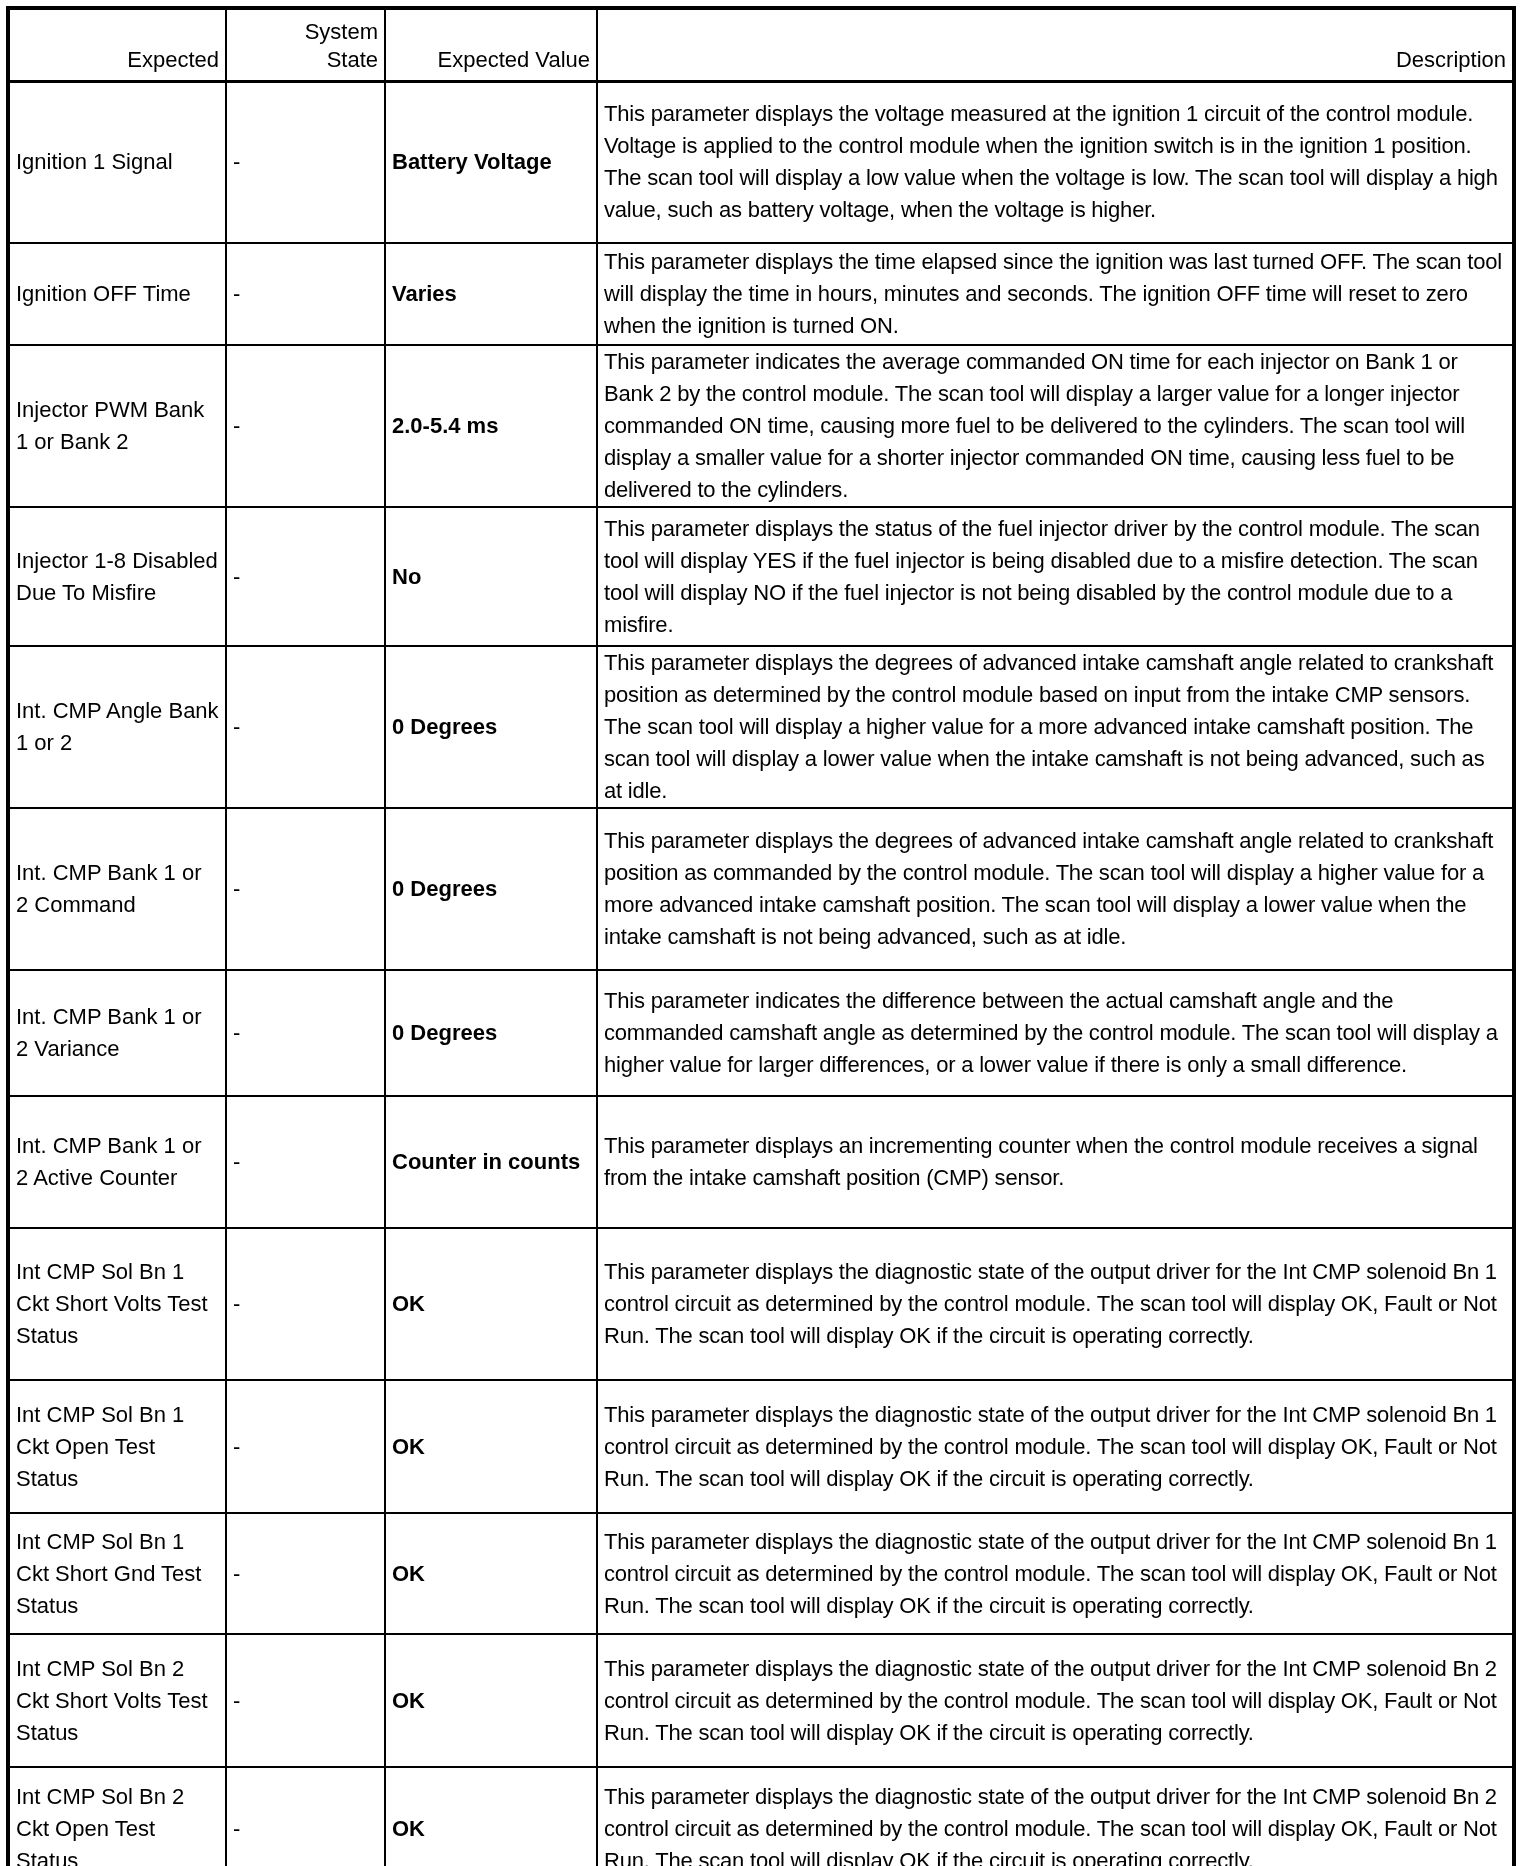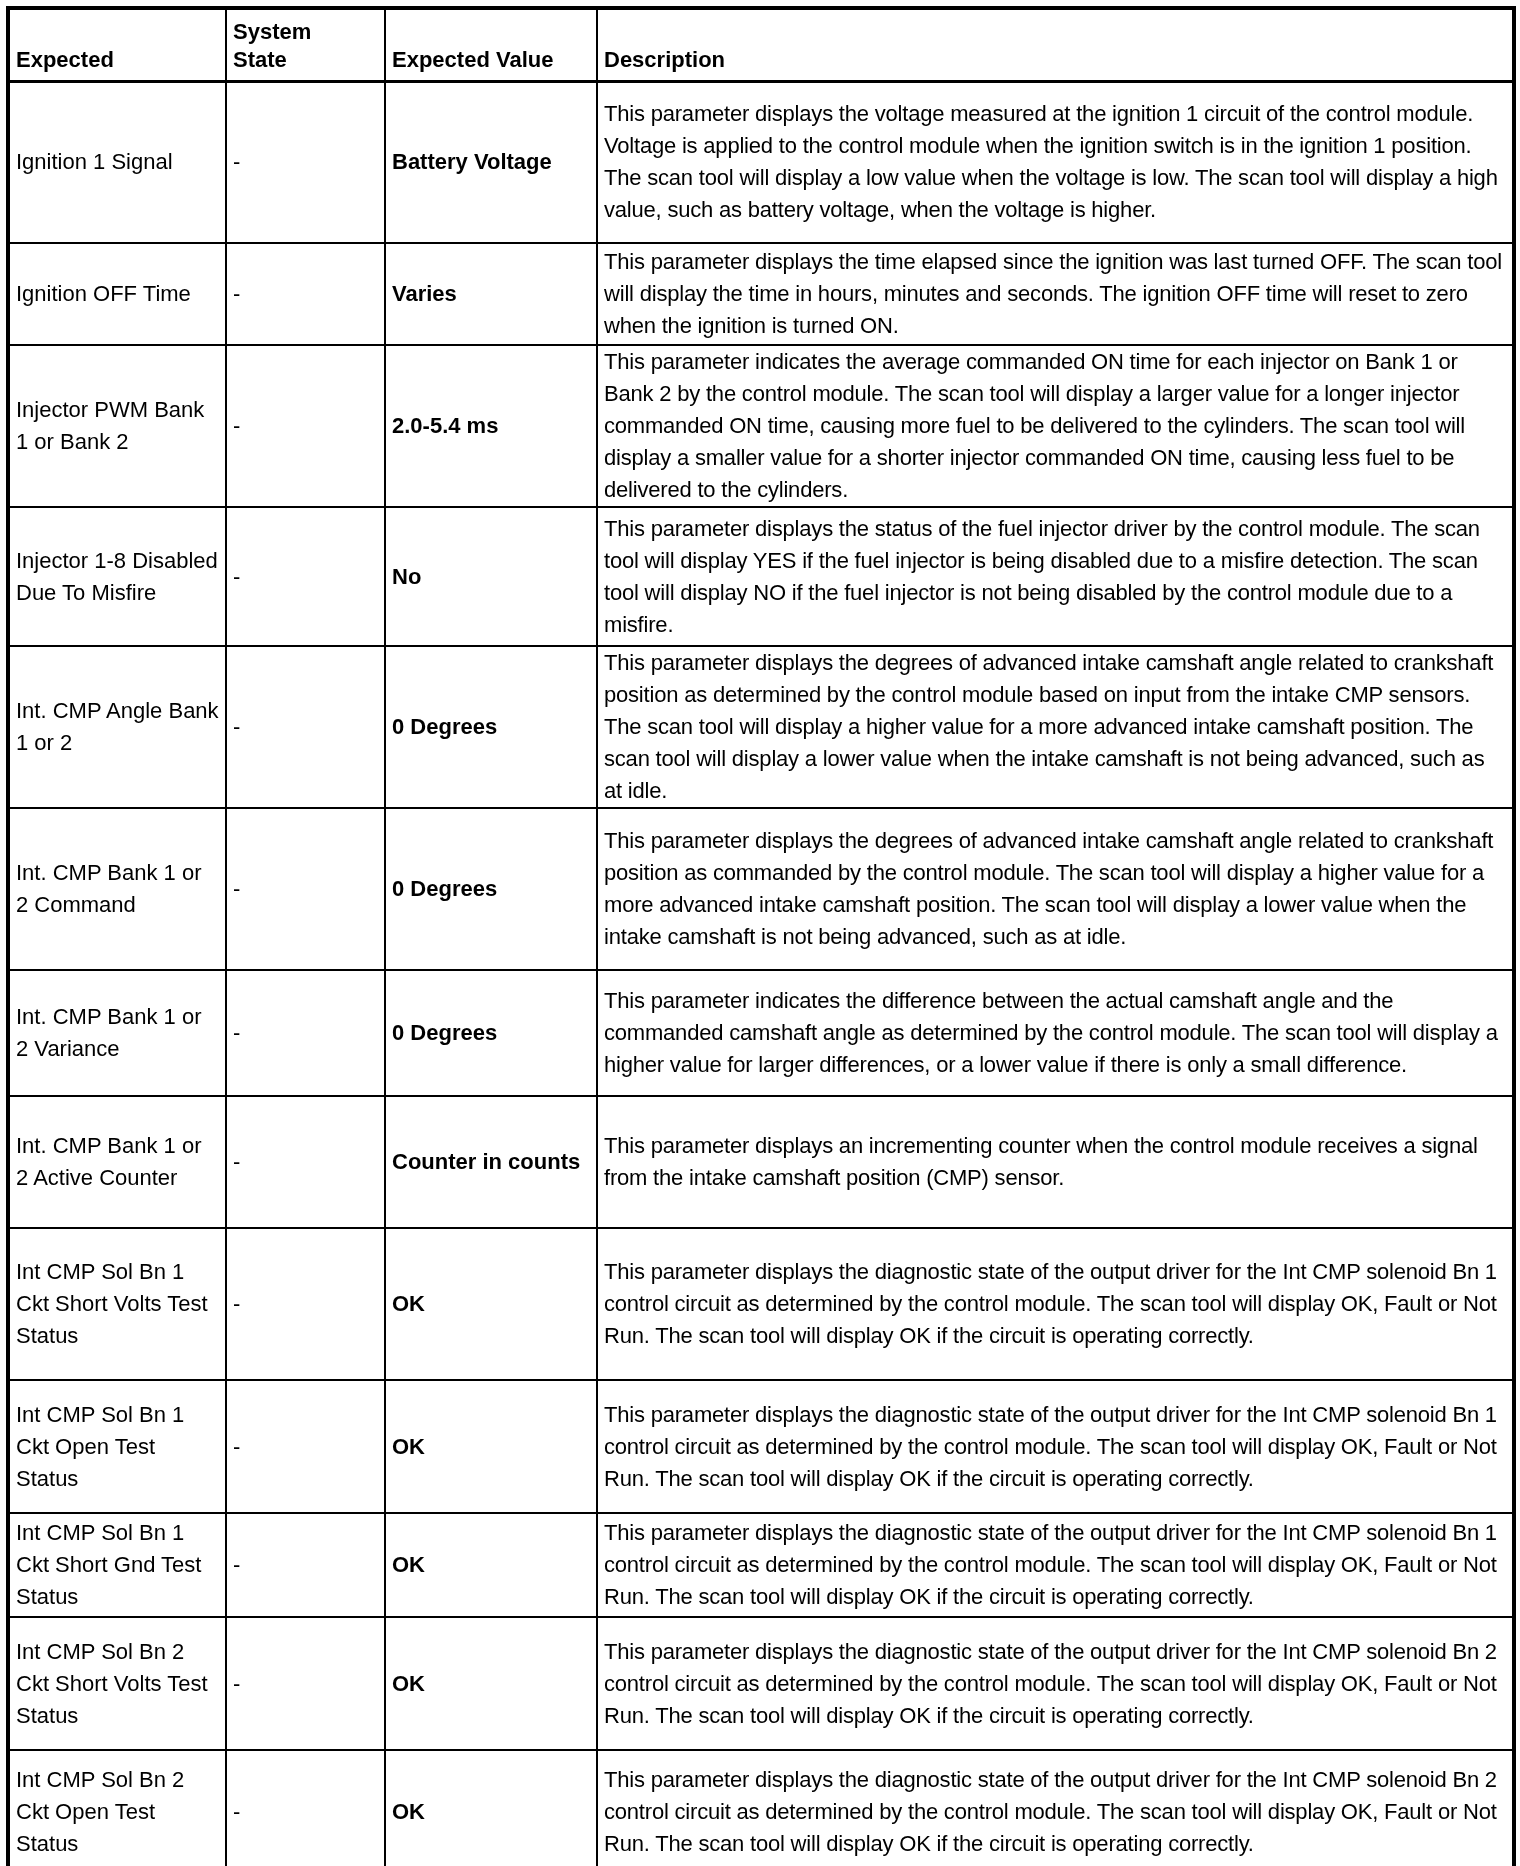--- a/index.html
+++ b/index.html
@@ -15,22 +15,22 @@
   }
   table.params th, table.params td {
     border: 2px solid #000;
     padding: 0 6px;
     vertical-align: middle;
     text-align: left;
     font-size: 22px;
     line-height: 32px;
   }
   table.params th {
-    font-weight: bold;
-    text-align: left;
+    font-weight: normal;
+    text-align: right;
     vertical-align: bottom;
     padding-bottom: 6px;
     line-height: 28px;
     font-size: 22px;
     margin-left: 28px;
   }
   table.params thead tr { height: 73px; }
   table.params thead th { border-bottom: 3px solid #000; }
   td.desc { padding: 2px 6px 4px 6px; letter-spacing: -0.2px; }
   td.param { padding-left: 5px; }
@@ -110,21 +110,21 @@
         <td class="state">-</td>
         <td class="expected">OK</td>
         <td class="desc">This parameter displays the diagnostic state of the output driver for the Int CMP solenoid Bn 1 control circuit as determined by the control module. The scan tool will display OK, Fault or Not Run. The scan tool will display OK if the circuit is operating correctly.</td>
       </tr>
       <tr style="height:133px">
         <td class="param">Int CMP Sol Bn 1 Ckt Open Test Status</td>
         <td class="state">-</td>
         <td class="expected">OK</td>
         <td class="desc">This parameter displays the diagnostic state of the output driver for the Int CMP solenoid Bn 1 control circuit as determined by the control module. The scan tool will display OK, Fault or Not Run. The scan tool will display OK if the circuit is operating correctly.</td>
       </tr>
-      <tr style="height:104px">
+      <tr style="height:121px">
         <td class="param">Int CMP Sol Bn 1 Ckt Short Gnd Test Status</td>
         <td class="state">-</td>
         <td class="expected">OK</td>
         <td class="desc">This parameter displays the diagnostic state of the output driver for the Int CMP solenoid Bn 1 control circuit as determined by the control module. The scan tool will display OK, Fault or Not Run. The scan tool will display OK if the circuit is operating correctly.</td>
       </tr>
       <tr style="height:133px">
         <td class="param">Int CMP Sol Bn 2 Ckt Short Volts Test Status</td>
         <td class="state">-</td>
         <td class="expected">OK</td>
         <td class="desc">This parameter displays the diagnostic state of the output driver for the Int CMP solenoid Bn 2 control circuit as determined by the control module. The scan tool will display OK, Fault or Not Run. The scan tool will display OK if the circuit is operating correctly.</td>

